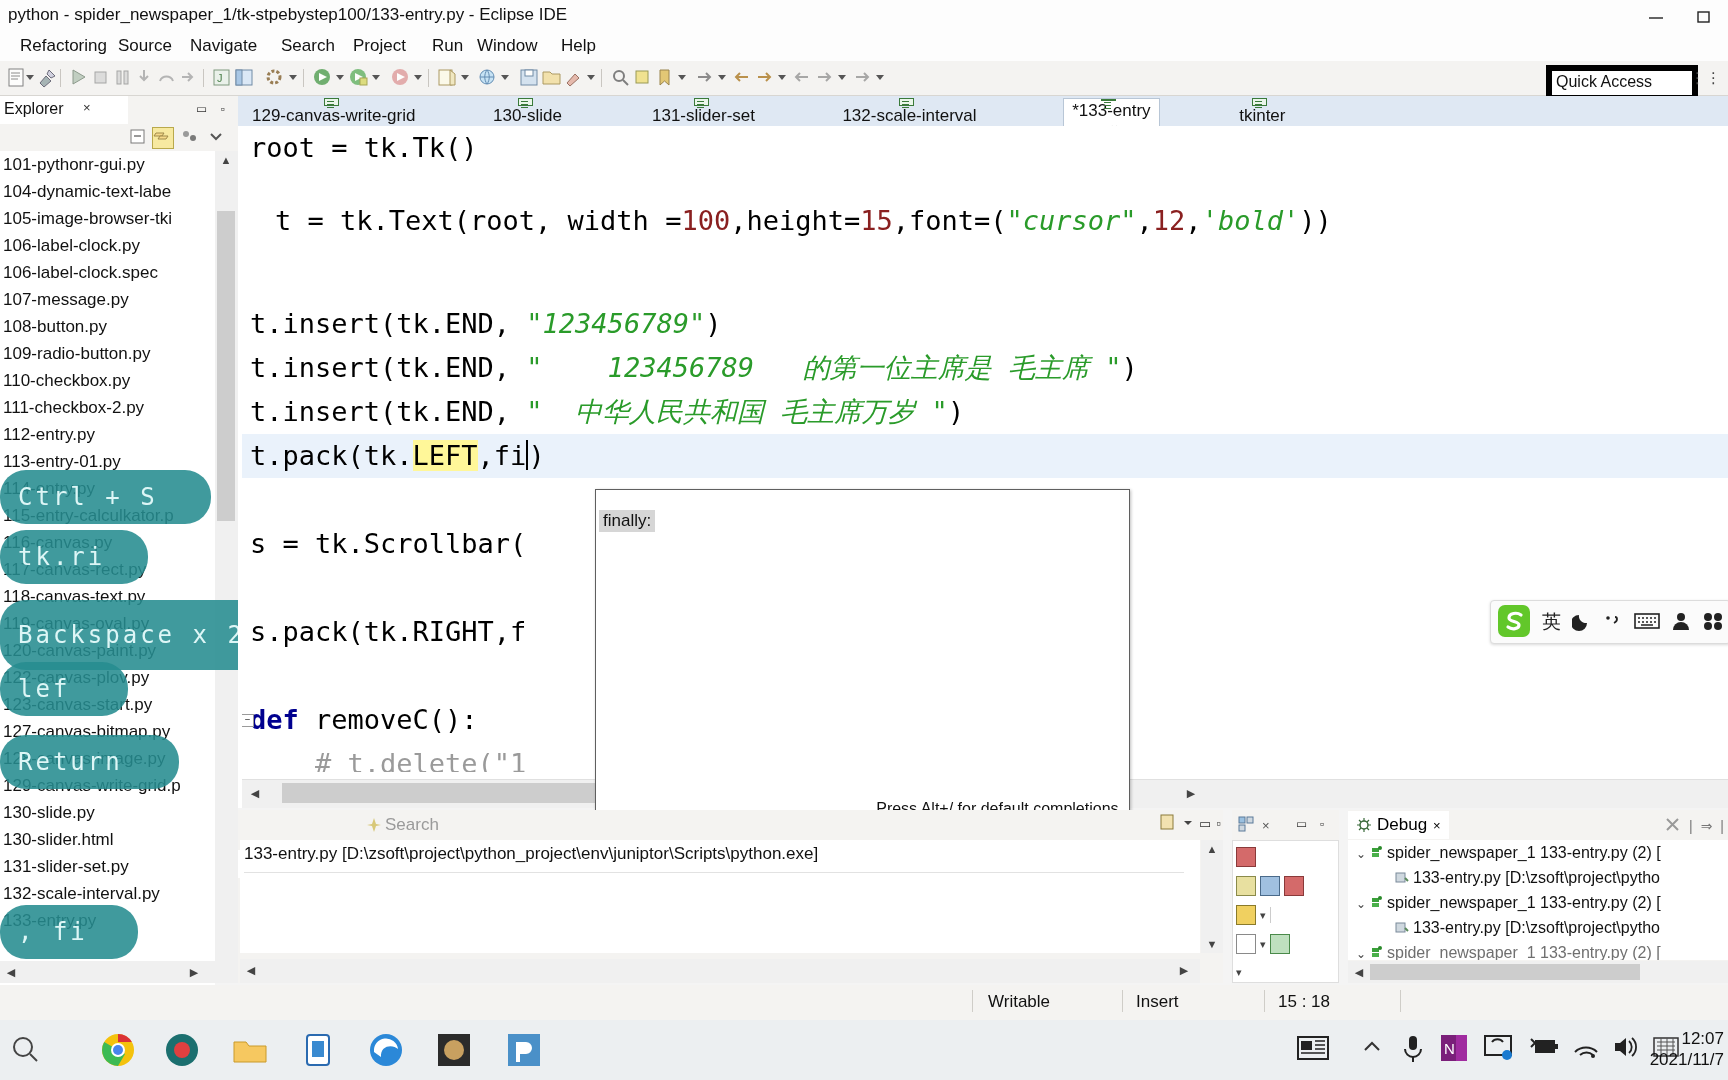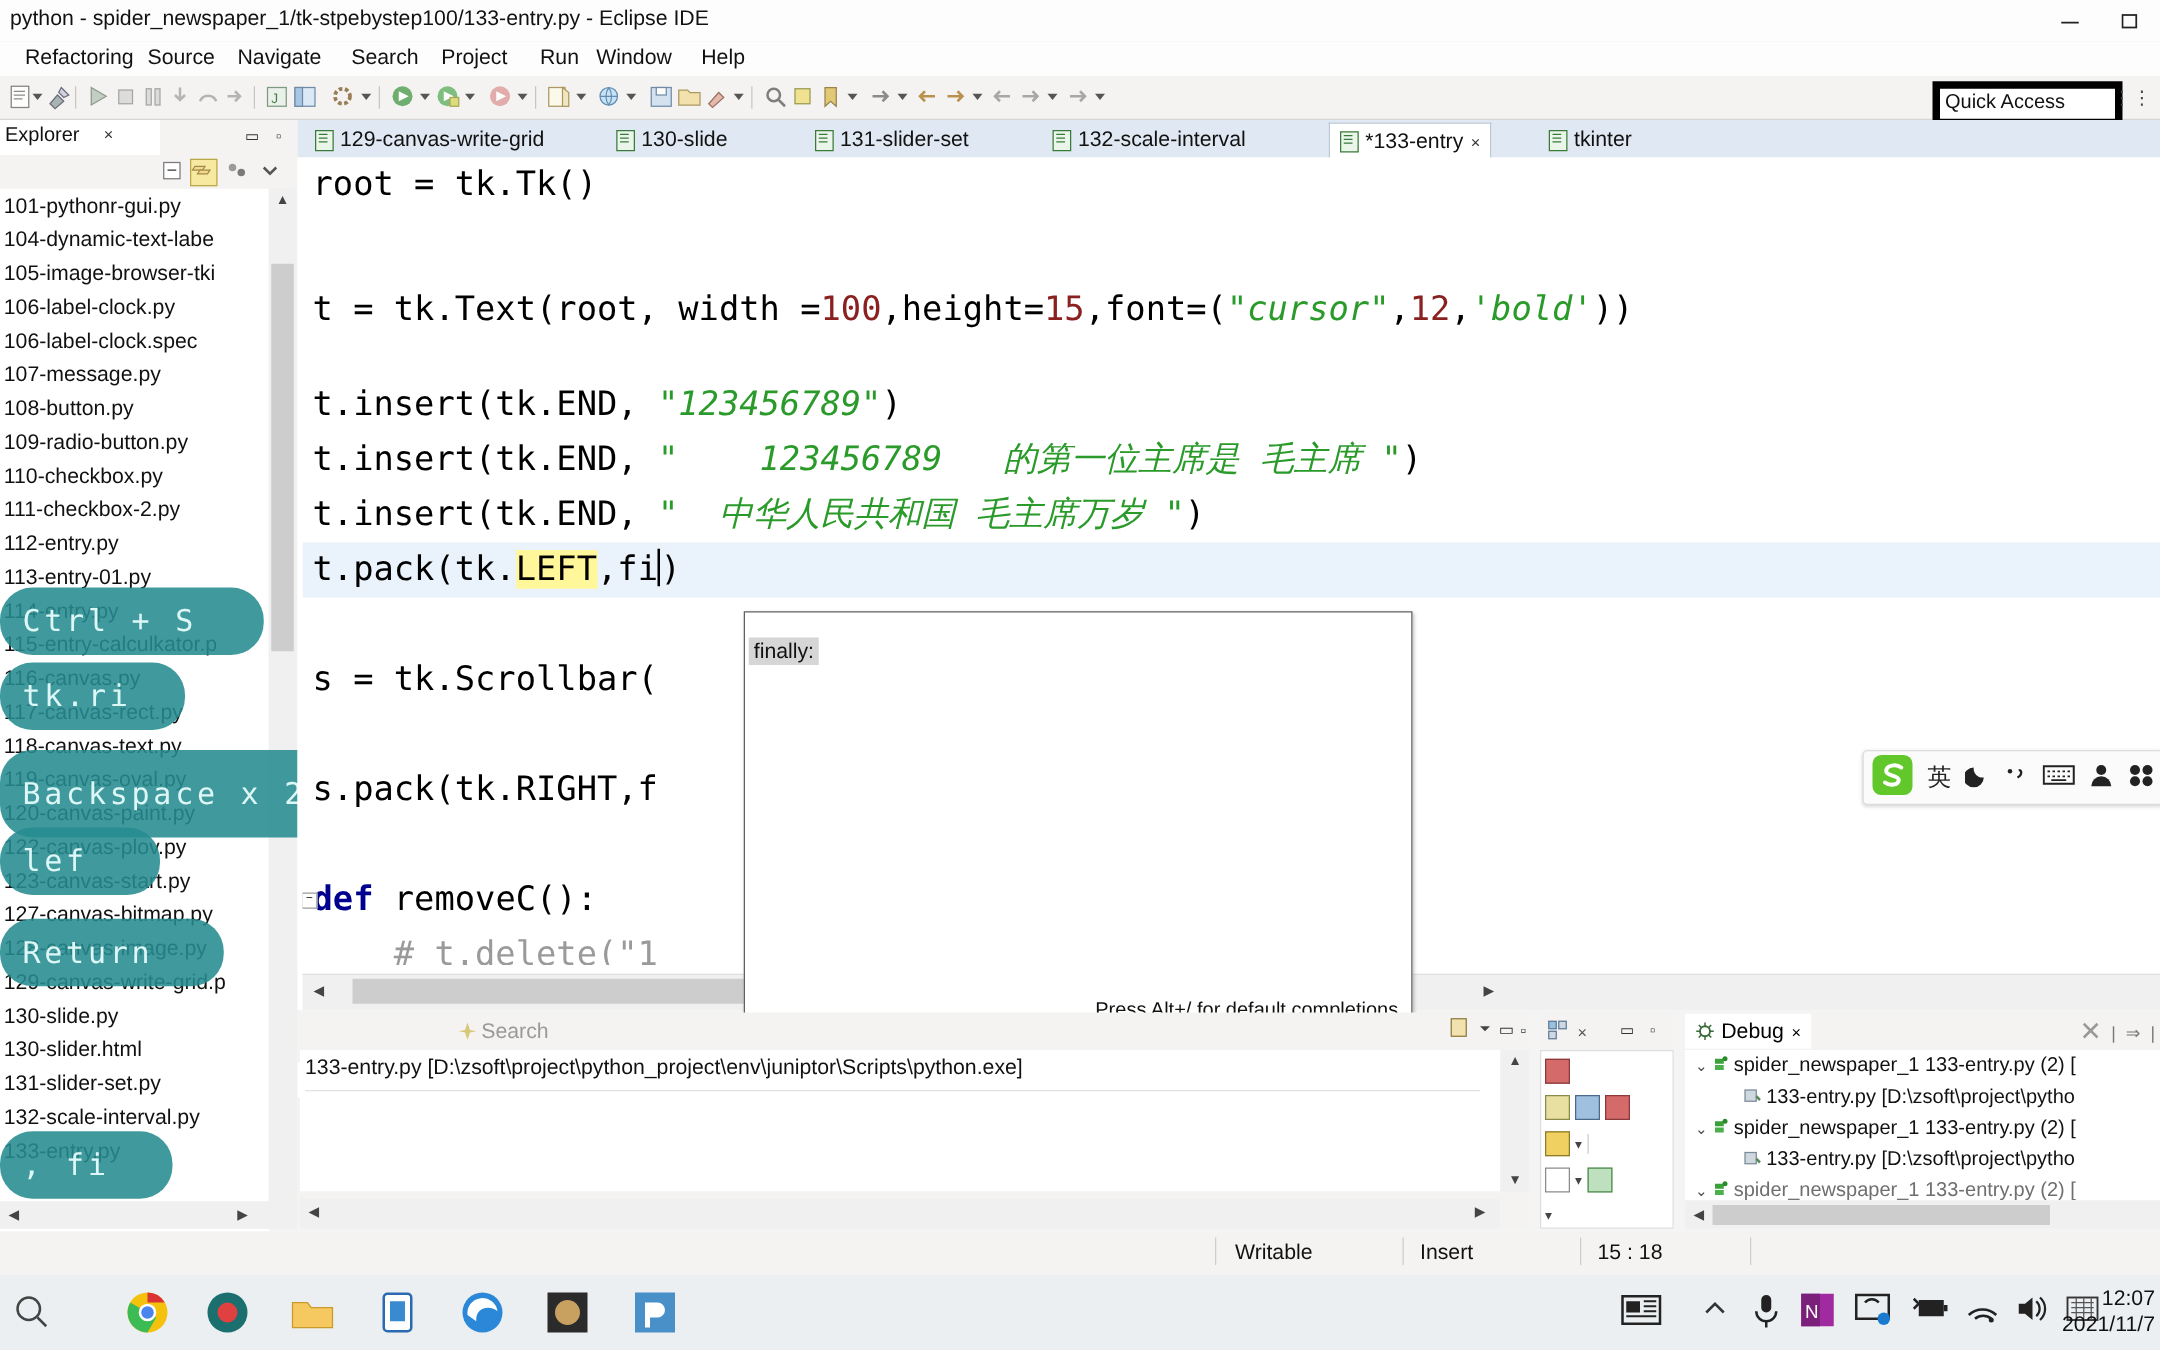--- a/index.html
+++ b/index.html
@@ -55,21 +55,21 @@
 
   
   .keycap{position:absolute;background:rgba(38,140,143,.88);color:#ddf6f6;border-radius:26px;
     font-family:"DejaVu Sans Mono","Liberation Mono",monospace;font-size:24px;letter-spacing:3px;
     display:flex;align-items:center;padding:0 18px;white-space:nowrap;}
 
   
   .editor{position:absolute;left:238px;top:96px;right:0;height:712px;background:#fff;}
   .etabs{position:absolute;left:0;top:0;width:1490px;height:30px;background:#dfe8f3;}
   .etab{position:absolute;top:2px;height:28px;display:flex;align-items:center;
-    font-size:17px;color:#111;white-space:nowrap;padding:0 8px;}
+    font-size:17px;color:#111;white-space:nowrap;padding:0 8px;flex-direction:column;}
   .etab.active{background:#fff;border-top:1px solid #b8c6d6;border-left:1px solid #b8c6d6;
     border-right:1px solid #b8c6d6;}
   .etab .ficon{display:inline-block;width:13px;height:15px;border:1px solid #3a7a3a;
     background:#eaf6ea;margin-right:5px;position:relative;}
   .etab .ficon::after{content:"";position:absolute;left:2px;top:2px;width:7px;height:1px;
     background:#3a7a3a;box-shadow:0 3px 0 #3a7a3a,0 6px 0 #3a7a3a;}
   .etab .xc{margin-left:6px;font-size:13px;color:#333;}
 
   .code{position:absolute;left:4px;top:30px;right:0;bottom:36px;background:#fff;overflow:hidden;
     font-family:"DejaVu Sans Mono","Liberation Mono",monospace;font-size:27px;}
@@ -475,21 +475,21 @@
         </div>
         <div class="etab" style="left: 993.2px;">
           <span class="ficon"></span>
           <span>tkinter</span>
         </div>
       </div>
 
     <div class="gutter"></div>
     <div class="code" id="code-area">
         <div class="cline" style="top: 0px;">root = tk.Tk()</div>
-        <div class="cline" style="top: 100px;">t = tk.Text(root, width =<span class="num">100</span>,height=<span class="num">15</span>,font=(<span class="str">"cursor"</span>,<span class="num">12</span>,<span class="str">'bold'</span>))</div>
+        <div class="cline" style="top: 73px; margin-left: 25px;">t = tk.Text(root, width =<span class="num">100</span>,height=<span class="num">15</span>,font=(<span class="str">"cursor"</span>,<span class="num">12</span>,<span class="str">'bold'</span>))</div>
         <div class="cline" style="top: 176px;">t.insert(tk.END, <span class="str">"123456789"</span>)</div>
         <div class="cline" style="top: 220px;">t.insert(tk.END, <span class="str">"    123456789   的第一位主席是 毛主席 "</span>)</div>
         <div class="cline" style="top: 264px;">t.insert(tk.END, <span class="str">"  中华人民共和国 毛主席万岁 "</span>)</div>
         <div class="cline cur" style="top: 308px;">t.pack(tk.<span class="hl">LEFT</span>,fi<span class="caret"></span>)</div>
         <div class="cline" style="top: 396px;">s = tk.Scrollbar(</div>
         <div class="cline" style="top: 484px;">s.pack(tk.RIGHT,f</div>
         <div class="cline" style="top: 572px;"><span class="kw2">def</span> removeC():</div>
         <div class="cline" style="top: 616px;"><span class="cmt">    # t.delete("1</span></div>
         <div class="fold" style="top: 588px;">−</div>
       </div>

